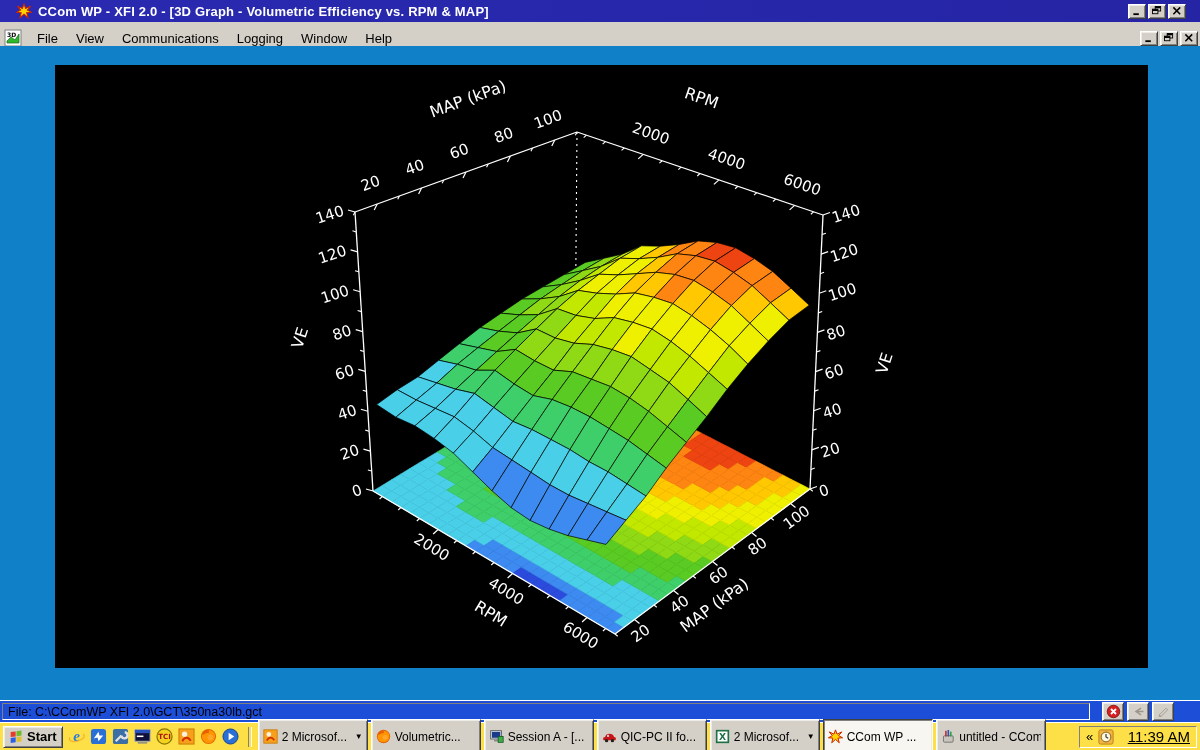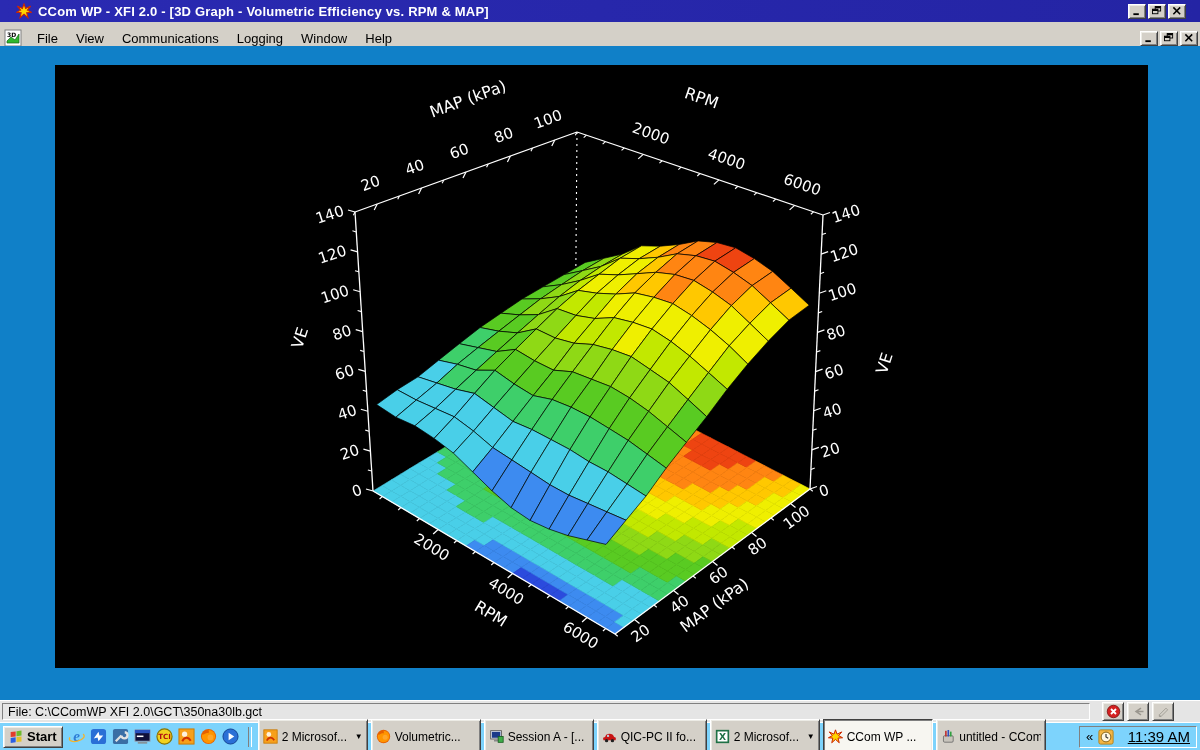--- a/index.html
+++ b/index.html
@@ -19,31 +19,31 @@
     display:flex;align-items:center;justify-content:center;padding:0;}
   .menubar{position:absolute;left:0;top:22px;width:1200px;height:24px;background:#d4d0c8;
     display:flex;align-items:center;padding:16px 2px;box-sizing:border-box;
     border-bottom:1px solid #808080;}
   .child-icon{width:20px;height:20px;margin:0 4px 0 2px;display:flex;align-items:center;}
   .menu-item{font-size:13px;color:#000;padding:2px 9px;display:inline-block;}
   
   .client{position:absolute;left:0;top:46px;width:1200px;height:654px;background:#1080c8;}
   #graph{position:absolute;left:55px;top:19px;width:1093px;height:603px;background:#000;display:block;}
   
-  .statusbar{position:absolute;left:0;top:700px;width:1200px;height:22px;background:#e5e5e5;
+  .statusbar{position:absolute;left:0;top:700px;width:1200px;height:22px;background:#1d4ed8;
     border-top:1px solid #fff;box-sizing:border-box;}
   .status-field{position:absolute;left:2px;top:2px;width:1088px;height:17px;
     border:1px solid;border-color:#808080 #fff #fff #808080;font-size:12.5px;color:#000;
     padding:1px 0 0 5px;box-sizing:border-box;white-space:nowrap;overflow:hidden;}
   .status-btns{position:absolute;right:26px;top:1px;display:flex;gap:3px;}
   .sbtn{width:22px;height:19px;background:#d4d0c8;border:1px solid;
     border-color:#fff #404040 #404040 #fff;box-shadow:inset 1px 1px 0 #ecebe5,inset -1px -1px 0 #808080;
     display:flex;align-items:center;justify-content:center;padding:0;}
   
-  .taskbar{position:absolute;left:0;top:722px;width:1200px;height:28px;background:#7dd3fc;
+  .taskbar{position:absolute;left:0;top:722px;width:1200px;height:28px;background:#fde047;
     border-top:1px solid #fff;display:flex;align-items:center;padding:0 3px;box-sizing:border-box;gap:3px;}
   .start{height:22px;min-width:57px;display:flex;align-items:center;gap:3px;background:#d4d0c8;
     border:1px solid;border-color:#fff #404040 #404040 #fff;
     box-shadow:inset 1px 1px 0 #ecebe5,inset -1px -1px 0 #808080;
     font-weight:bold;font-size:13px;font-family:inherit;padding:0 5px;}
   .ql{width:22px;height:22px;display:flex;align-items:center;justify-content:center;}
   .tb-sep{width:2px;height:20px;border-left:1px solid #808080;border-right:1px solid #fff;margin:0 3px;}
   .tasks{flex:1;display:flex;gap:3px;overflow:hidden;}
   .task{flex:1;max-width:110px;height:36px;display:flex;align-items:center;gap:4px;background:#d4d0c8;
     border:1px solid;border-color:#fff #404040 #404040 #fff;

